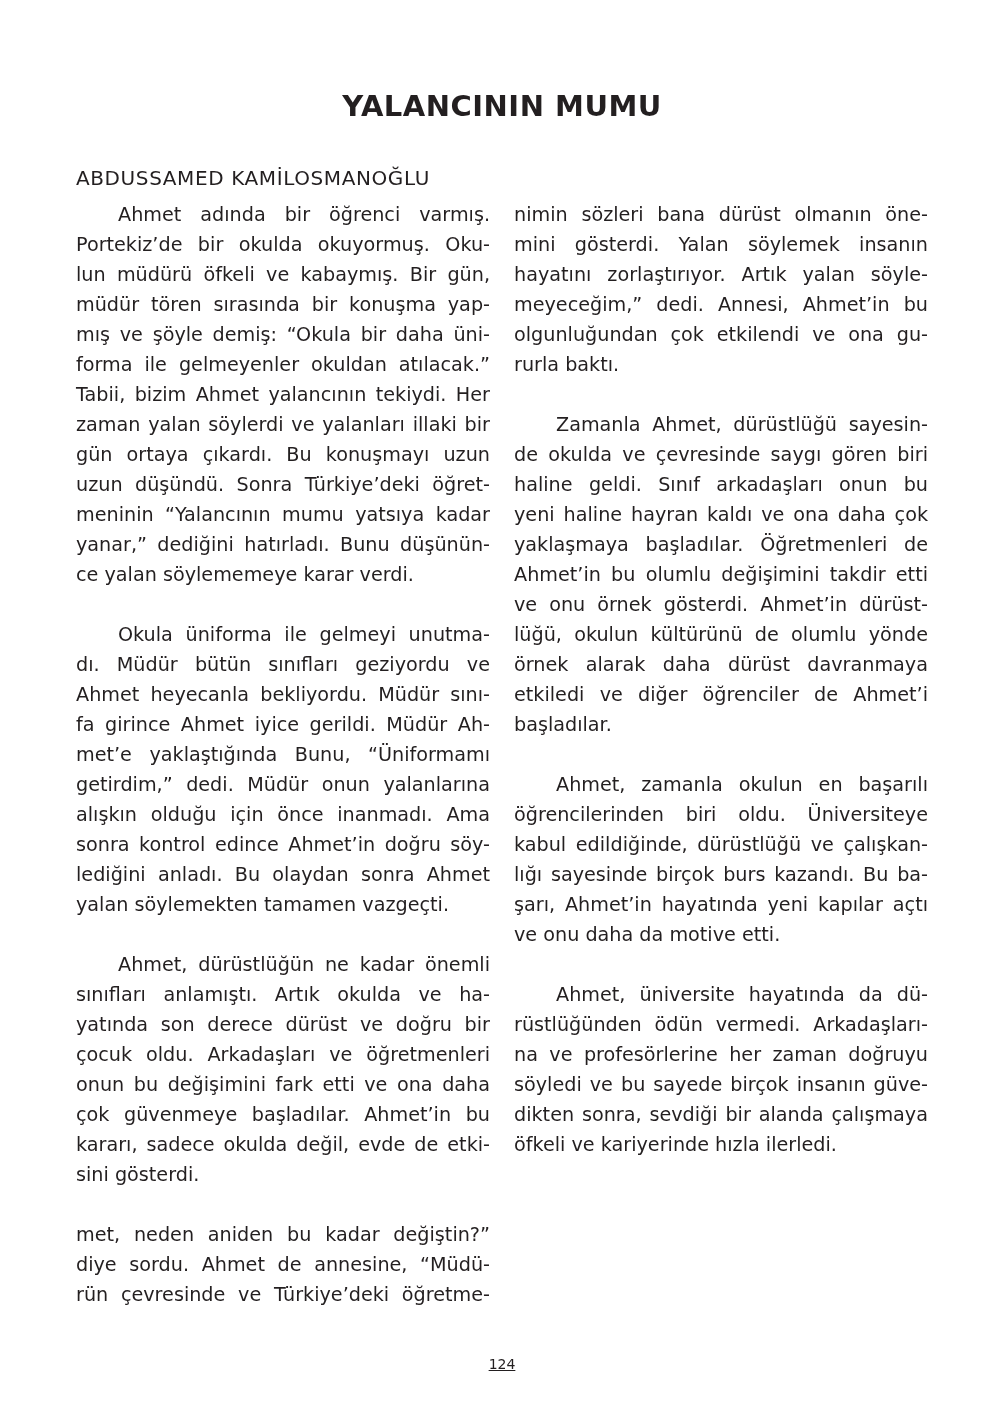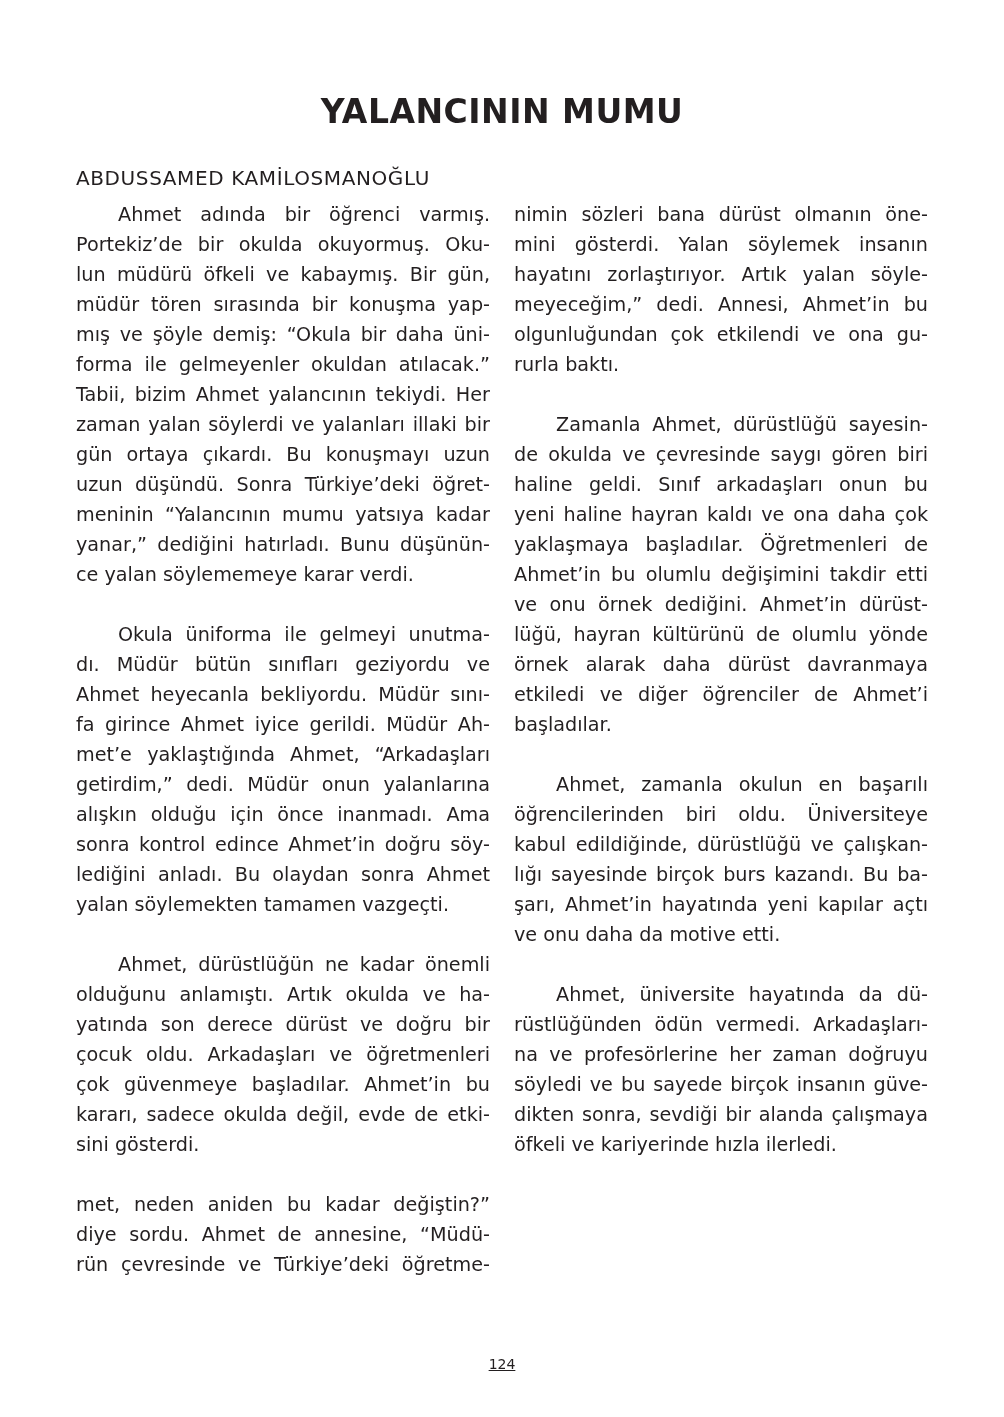--- a/index.html
+++ b/index.html
@@ -1,19 +1,19 @@
 <!DOCTYPE html>
 <html><head>
 <meta charset="utf-8">
 <style>
   html, body { margin: 0; padding: 0; background: #ffffff; }
   body { width: 1004px; height: 1417px; position: relative; overflow: hidden;
          font-family: "DejaVu Sans", "Liberation Sans", sans-serif; color: #231f20; }
   .title { position: absolute; top: 70px; left: 0; width: 1004px; text-align: center;
-           font-size: 33px; font-weight: bold; letter-spacing: 0.5px; }
+           font-size: 29px; font-weight: bold; letter-spacing: 0.5px; }
   .author { position: absolute; top: 166px; left: 76px; font-size: 20px;
             letter-spacing: 0.6px; white-space: nowrap; }
   .col { position: absolute; width: 414px; }
   .col-left { left: 76px; top: 200px; }
   .col-right { left: 514px; top: 200px; }
   .para { margin: 0 0 30px 0; }
   .line { display: block; height: 30px; line-height: 30px; font-size: 19.2px;
           text-align: justify; text-align-last: justify; white-space: nowrap; overflow: visible; }
   .line.last { text-align-last: left; }
   .line.indent { padding-left: 42px; }
@@ -40,32 +40,33 @@
       <span class="line">uzun düşündü. Sonra Türkiye’deki öğret-</span>
       <span class="line">meninin “Yalancının mumu yatsıya kadar</span>
       <span class="line">yanar,” dediğini hatırladı. Bunu düşünün-</span>
       <span class="line last">ce yalan söylememeye karar verdi.</span>
     </div>
     <div class="para">
       <span class="line indent">Okula üniforma ile gelmeyi unutma-</span>
       <span class="line">dı. Müdür bütün sınıfları geziyordu ve</span>
       <span class="line">Ahmet heyecanla bekliyordu. Müdür sını-</span>
       <span class="line">fa girince Ahmet iyice gerildi. Müdür Ah-</span>
-      <span class="line">met’e yaklaştığında Ahmet, “Arkadaşları</span>
+      <span class="line">met’e yaklaştığında Bunu, “Üniformamı</span>
       <span class="line">getirdim,” dedi. Müdür onun yalanlarına</span>
       <span class="line">alışkın olduğu için önce inanmadı. Ama</span>
       <span class="line">sonra kontrol edince Ahmet’in doğru söy-</span>
       <span class="line">lediğini anladı. Bu olaydan sonra Ahmet</span>
       <span class="line last">yalan söylemekten tamamen vazgeçti.</span>
     </div>
     <div class="para">
       <span class="line indent">Ahmet, dürüstlüğün ne kadar önemli</span>
-      <span class="line">olduğunu anlamıştı. Artık okulda ve ha-</span>
+      <span class="line">sınıfları anlamıştı. Artık okulda ve ha-</span>
       <span class="line">yatında son derece dürüst ve doğru bir</span>
       <span class="line">çocuk oldu. Arkadaşları ve öğretmenleri</span>
+      <span class="line">onun bu değişimini fark etti ve ona daha</span>
       <span class="line">çok güvenmeye başladılar. Ahmet’in bu</span>
       <span class="line">kararı, sadece okulda değil, evde de etki-</span>
       <span class="line last">sini gösterdi.</span>
     </div>
     <div class="para">
       <span class="line">met, neden aniden bu kadar değiştin?”</span>
       <span class="line">diye sordu. Ahmet de annesine, “Müdü-</span>
       <span class="line">rün çevresinde ve Türkiye’deki öğretme-</span>
     </div>
   </div>
@@ -78,22 +79,22 @@
       <span class="line">olgunluğundan çok etkilendi ve ona gu-</span>
       <span class="line last">rurla baktı.</span>
     </div>
     <div class="para">
       <span class="line indent">Zamanla Ahmet, dürüstlüğü sayesin-</span>
       <span class="line">de okulda ve çevresinde saygı gören biri</span>
       <span class="line">haline geldi. Sınıf arkadaşları onun bu</span>
       <span class="line">yeni haline hayran kaldı ve ona daha çok</span>
       <span class="line">yaklaşmaya başladılar. Öğretmenleri de</span>
       <span class="line">Ahmet’in bu olumlu değişimini takdir etti</span>
-      <span class="line">ve onu örnek dediğini. Ahmet’in dürüst-</span>
-      <span class="line">lüğü, hayran kültürünü de olumlu yönde</span>
+      <span class="line">ve onu örnek gösterdi. Ahmet’in dürüst-</span>
+      <span class="line">lüğü, okulun kültürünü de olumlu yönde</span>
       <span class="line">örnek alarak daha dürüst davranmaya</span>
       <span class="line">etkiledi ve diğer öğrenciler de Ahmet’i</span>
       <span class="line last">başladılar.</span>
     </div>
     <div class="para">
       <span class="line indent">Ahmet, zamanla okulun en başarılı</span>
       <span class="line">öğrencilerinden biri oldu. Üniversiteye</span>
       <span class="line">kabul edildiğinde, dürüstlüğü ve çalışkan-</span>
       <span class="line">lığı sayesinde birçok burs kazandı. Bu ba-</span>
       <span class="line">şarı, Ahmet’in hayatında yeni kapılar açtı</span>

